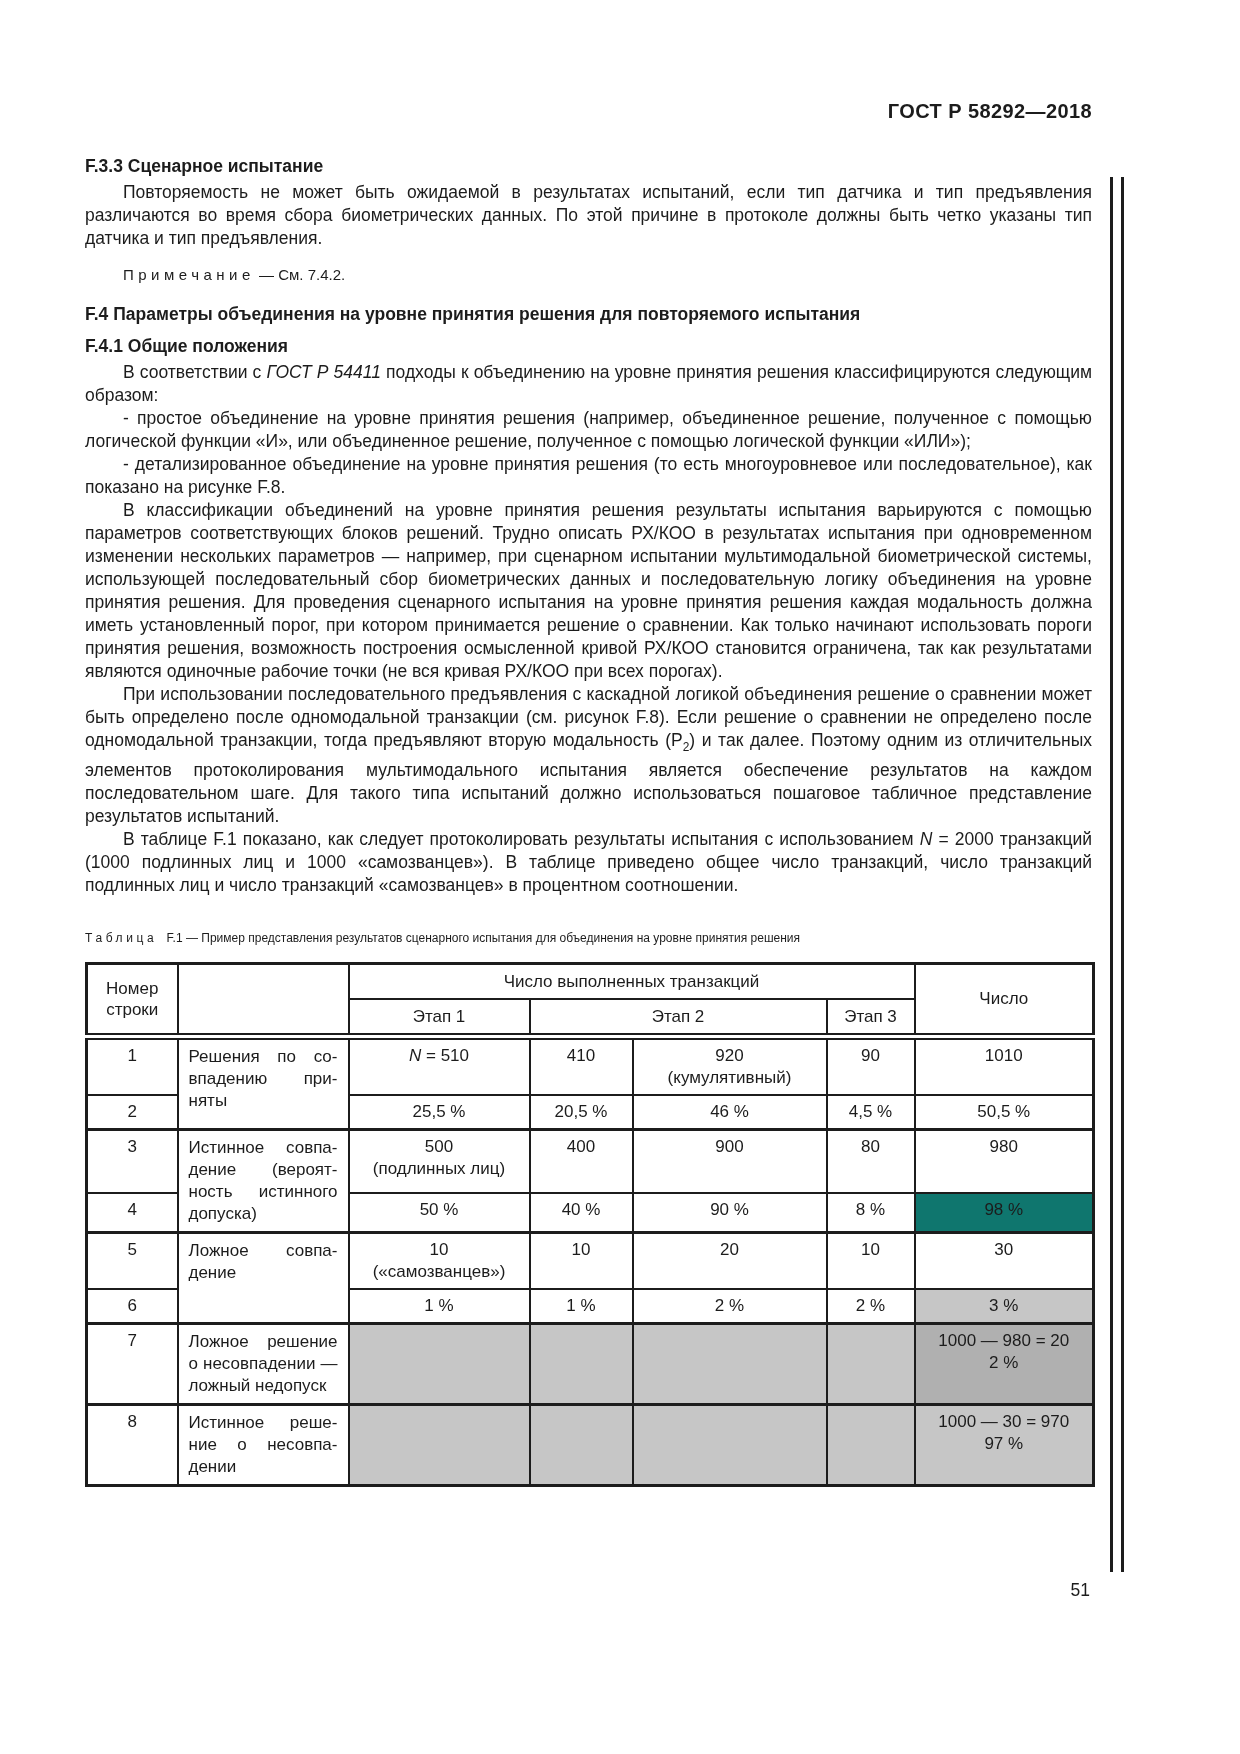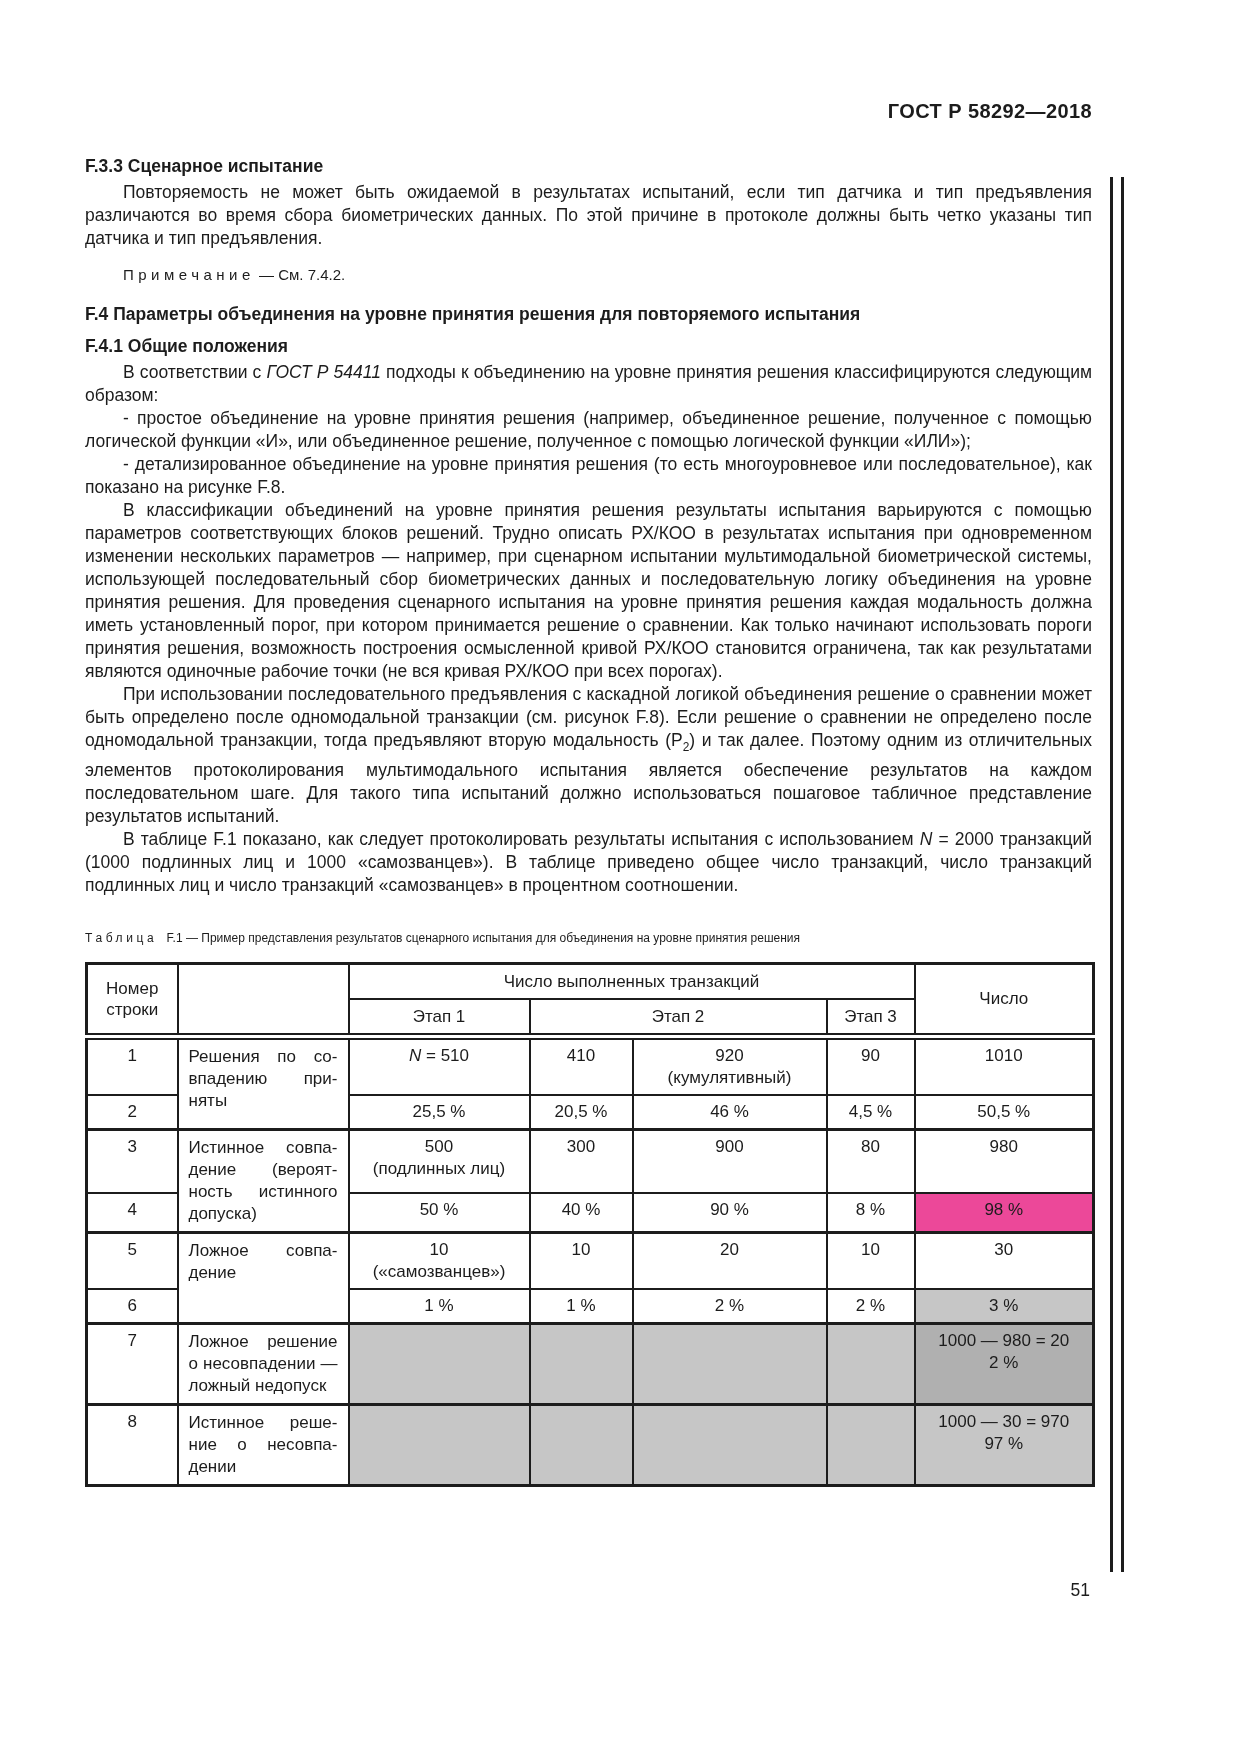--- a/index.html
+++ b/index.html
@@ -103,32 +103,32 @@
             <td class="c-data">25,5 %</td>
             <td class="c-data">20,5 %</td>
             <td class="c-data">46 %</td>
             <td class="c-data">4,5 %</td>
             <td class="c-data">50,5 %</td>
           </tr>
           <tr class="grp">
             <td class="c-num">3</td>
             <td class="c-label" rowspan="2">Истинное совпа­дение (вероят­ность истинного допуска)</td>
             <td class="c-data">500<br>(подлинных лиц)</td>
-            <td class="c-data">300</td>
+            <td class="c-data">400</td>
             <td class="c-data">900</td>
             <td class="c-data">80</td>
             <td class="c-data">980</td>
           </tr>
           <tr>
             <td class="c-num">4</td>
             <td class="c-data">50 %</td>
             <td class="c-data">40 %</td>
             <td class="c-data">90 %</td>
             <td class="c-data">8 %</td>
-            <td class="c-data" style="background: #ec4899;">98 %</td>
+            <td class="c-data" style="background: #0f766e;">98 %</td>
           </tr>
           <tr class="grp">
             <td class="c-num">5</td>
             <td class="c-label" rowspan="2">Ложное совпа­дение</td>
             <td class="c-data">10<br>(«самозванцев»)</td>
             <td class="c-data">10</td>
             <td class="c-data">20</td>
             <td class="c-data">10</td>
             <td class="c-data">30</td>
           </tr>

